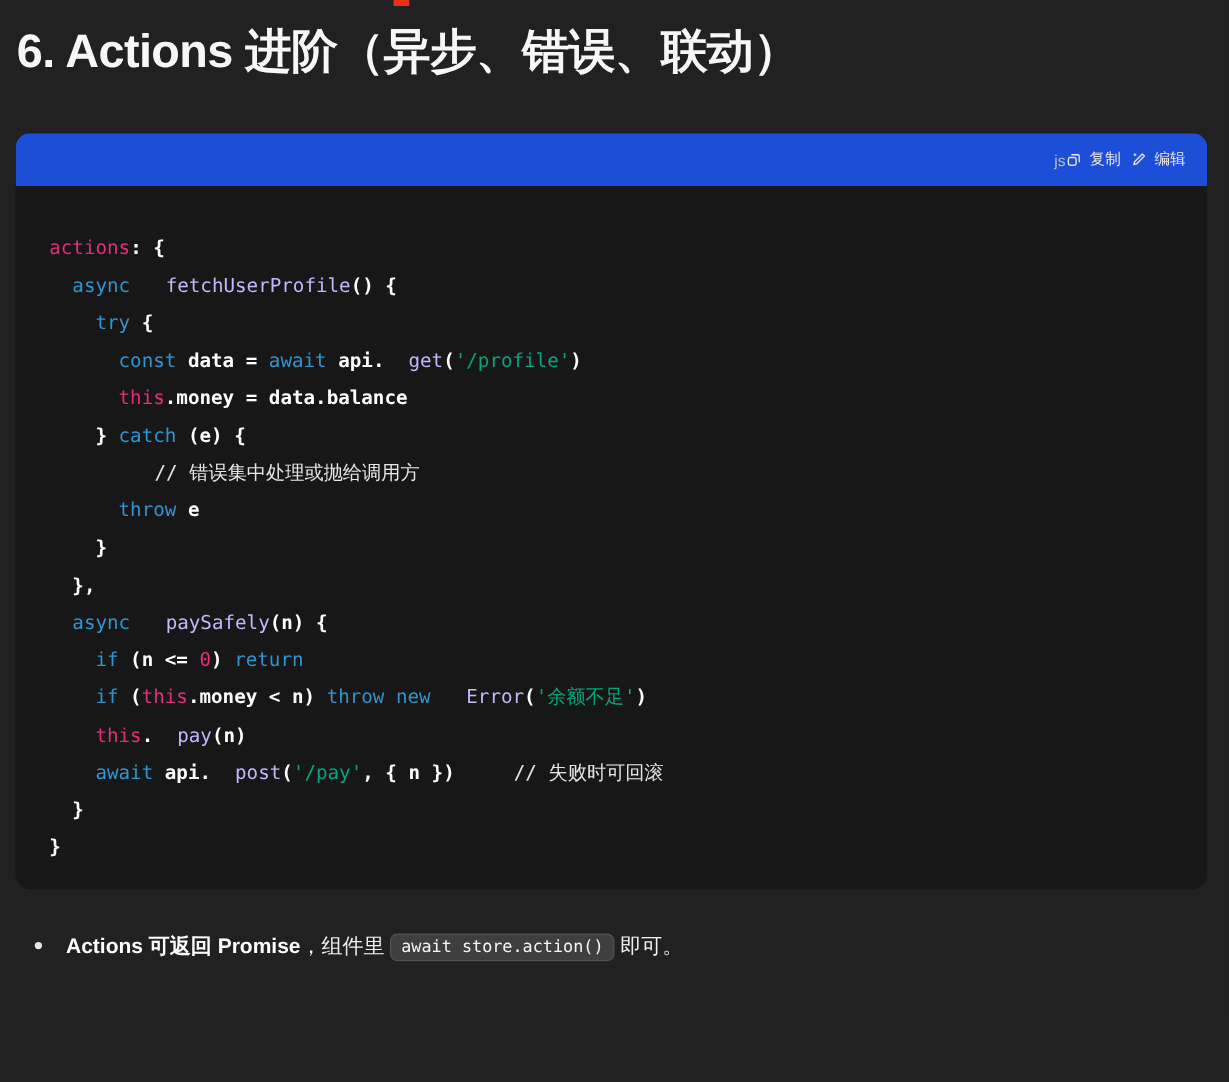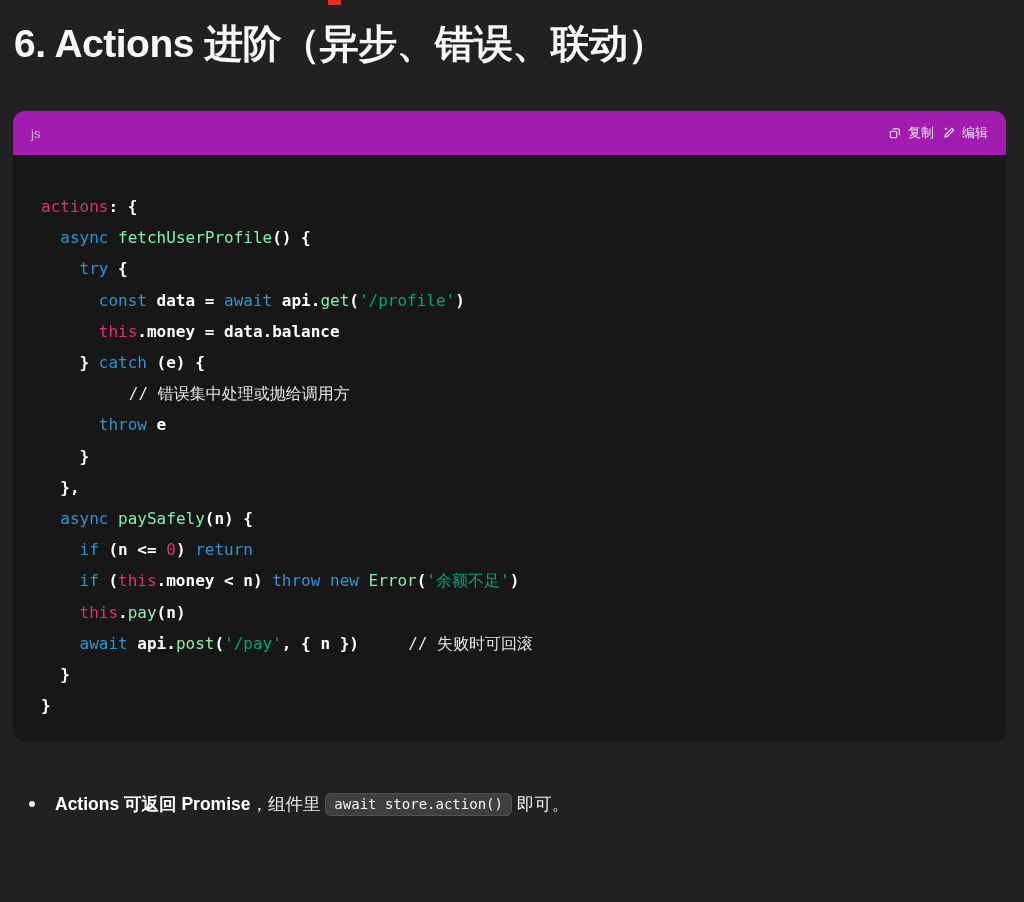--- a/index.html
+++ b/index.html
@@ -31,24 +31,24 @@
   
   .code-block {
     margin-top:42px;
     border-radius:12px;
     overflow:hidden;
     background:#171717;
     width:993px;
   }
   .code-header {
     height:44px;
-    background:#a21caf;
+    background:#1d4ed8;
     display:flex;
     align-items:center;
-    justify-content:space-between;
+    justify-content:flex-end;
     padding:0 18px;
   }
   .code-lang {
     font-size:13px;
     color:#bdbdbd;
   }
   .code-actions { display:flex; align-items:center; gap:8px; }
   .code-btn {
     display:flex; align-items:center; gap:6px;
     background:none; border:none; padding:0;
@@ -61,29 +61,29 @@
   .code-body {
     padding:36px 28px 20px;
     font-family:"DejaVu Sans Mono", monospace;
     font-size:16px;
     line-height:31.2px;
     white-space:pre;
   }
   .code-line { white-space:pre; }
   .tok-p { color:#ffffff; font-weight:bold; }
   .tok-k { color:#2e95d3; }
-  .tok-f { color:#86efac; }
+  .tok-f { color:#c4b5fd;margin-left:20px; }
   .tok-s { color:#00a67d; }
   .tok-a { color:#df3079; }
   .tok-c { color:#e5e5e5;margin-left:30px; }
 
   
   ul.notes {
     list-style:none;
-    margin:46px 0 0;
+    margin:30px 0 0;
     padding:0;
     max-width:975px;
   }
   ul.notes li {
     position:relative;
     padding-left:42px;
     margin-bottom:13px;
     font-size:17.5px;
     line-height:35px;
     color:#f0f0f0;

